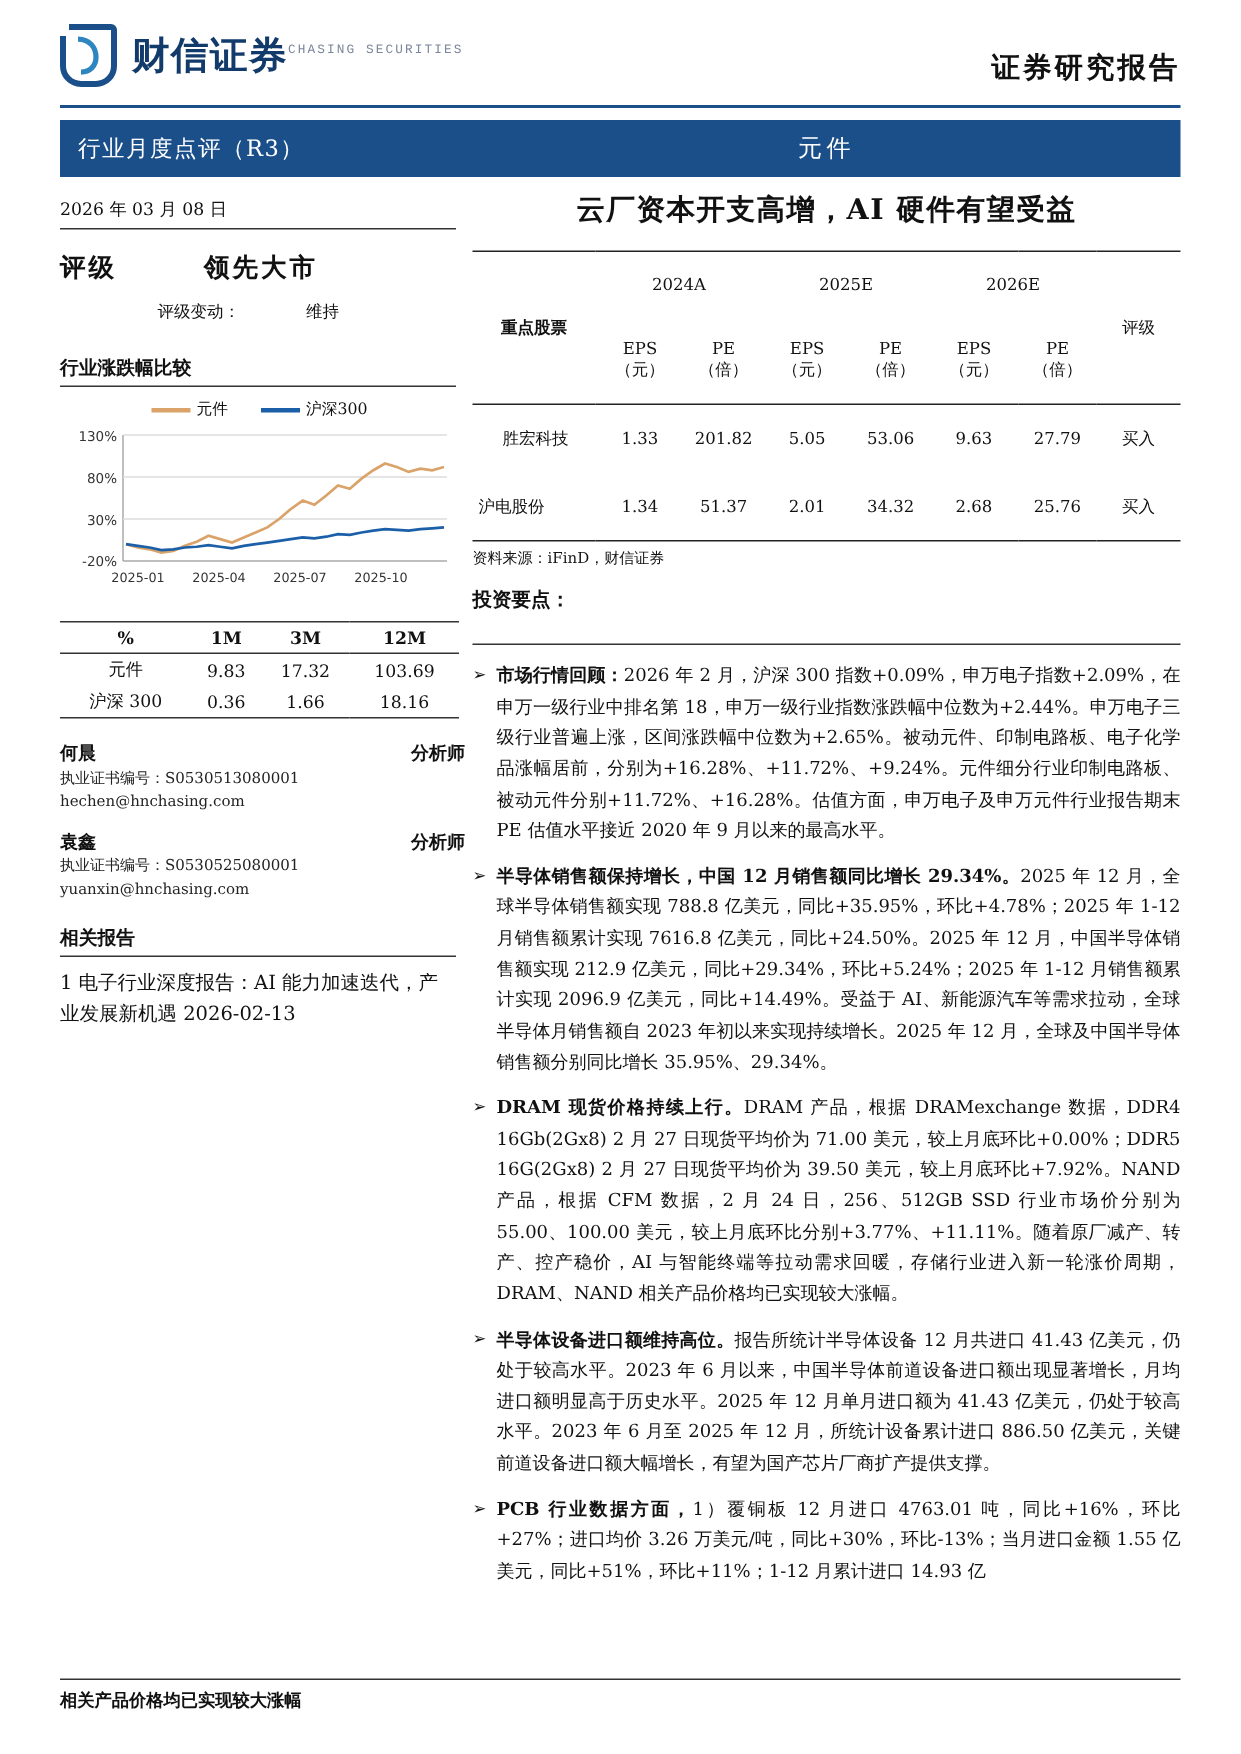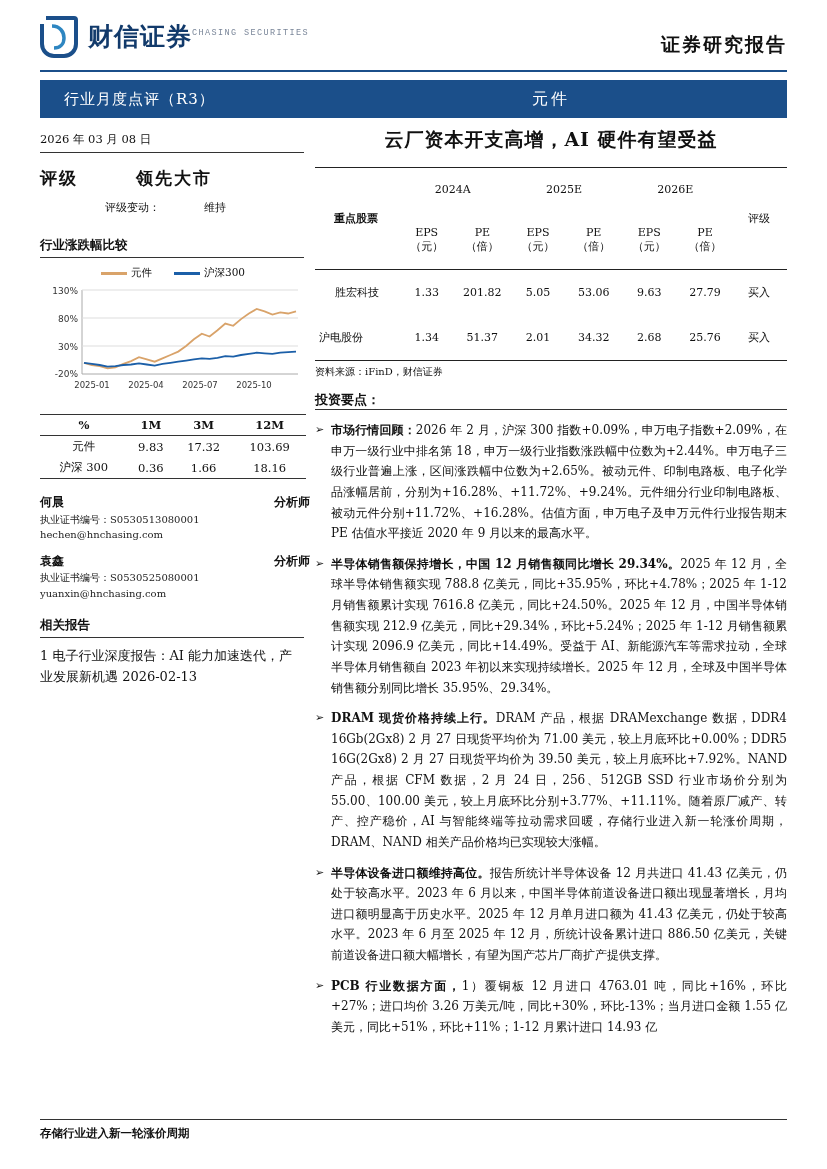--- a/index.html
+++ b/index.html
@@ -16,21 +16,21 @@
   .logo svg{display:block;}
   .logo-text{display:flex;flex-direction:row;line-height:1;}
   .logo-cn{font-size:25px;font-weight:bold;color:#123a6b;letter-spacing:1px;font-family:"DejaVu Serif",serif;}
   .logo-en{font-size:8.5px;color:#7a8699;letter-spacing:1.4px;margin-top:5px;font-family:Liberation Mono, monospace;}
   .hdr-title{position:absolute;right:40px;top:32px;font-size:19px;font-weight:bold;color:#111;letter-spacing:2px;}
   .hdr-rule{position:absolute;left:40px;top:70px;width:747px;height:2px;background:#1b4f8a;}
 
   
   .bar{position:absolute;top:80px;height:38px;background:#1b4f8a;color:#fff;
        display:flex;align-items:center;}
-  .bar-left{left:40px;width:296px;padding-left:24px;font-size:15px;letter-spacing:1px;box-sizing:border-box;}
+  .bar-left{left:40px;width:296px;padding-left:12px;font-size:15px;letter-spacing:1px;box-sizing:border-box;}
   .bar-right{left:315px;width:472px;justify-content:center;font-size:16px;letter-spacing:3px;}
 
   
   .left{position:absolute;left:40px;top:132px;width:270px;}
   .date{font-size:11.5px;padding-bottom:5px;border-bottom:1px solid #333;width:264px;}
   .rating-row{display:flex;align-items:baseline;margin-top:14px;}
   .rating-lbl{font-size:17px;font-weight:bold;letter-spacing:2px;width:96px;}
   .rating-val{font-size:17px;font-weight:bold;letter-spacing:2px;}
   .rating-chg{margin-top:10px;font-size:11px;display:flex;}
   .rating-chg .k{width:120px;text-align:right;}
@@ -63,21 +63,21 @@
   .right{position:absolute;left:315px;top:121px;width:472px;}
   .doc-title{font-size:19px;font-weight:bold;text-align:center;letter-spacing:1px;margin:6px 0 14px;}
 
   table.stk{border-collapse:collapse;width:472px;font-size:11px;}
   table.stk td,table.stk th{padding:15px 2px;text-align:center;}
   table.stk .topline{border-top:1.6px solid #222;}
   table.stk .midline{border-bottom:1px solid #222;}
   table.stk .botline{border-bottom:1.6px solid #222;}
   .src{font-size:10px;margin-top:4px;}
 
-  .pts-title{font-size:13px;font-weight:bold;margin-top:12px;padding-bottom:0;
+  .pts-title{font-size:13px;font-weight:bold;margin-top:12px;padding-bottom:20px;
              border-bottom:1px solid #333;width:472px;}
   .pt{display:flex;margin-top:10px;font-size:12px;line-height:1.72;text-align:justify;}
   .pt .arrow{width:16px;flex:0 0 16px;font-size:11px;line-height:1.8;}
   .pt .body{flex:1;}
   .pt b{font-weight:bold;}
 
   .footer{position:absolute;left:40px;bottom:28px;width:747px;border-top:1px solid #333;padding-top:6px;
           font-size:11.5px;font-weight:bold;}
 </style>
 </head>
@@ -256,14 +256,14 @@
     <div class="pt">
       <span class="arrow">➢</span>
       <span class="body"><b>半导体设备进口额维持高位。</b><span>报告所统计半导体设备 12 月共进口 41.43 亿美元，仍处于较高水平。2023 年 6 月以来，中国半导体前道设备进口额出现显著增长，月均进口额明显高于历史水平。2025 年 12 月单月进口额为 41.43 亿美元，仍处于较高水平。2023 年 6 月至 2025 年 12 月，所统计设备累计进口 886.50 亿美元，关键前道设备进口额大幅增长，有望为国产芯片厂商扩产提供支撑。</span></span>
     </div>
     <div class="pt">
       <span class="arrow">➢</span>
       <span class="body"><b>PCB 行业数据方面，</b><span>1）覆铜板 12 月进口 4763.01 吨，同比+16%，环比+27%；进口均价 3.26 万美元/吨，同比+30%，环比-13%；当月进口金额 1.55 亿美元，同比+51%，环比+11%；1-12 月累计进口 14.93 亿</span></span>
     </div>
   </div>
 
-  <div class="footer">存储行业进入新一轮涨价周期</div>
+  <div class="footer">相关产品价格均已实现较大涨幅</div>
 </div>
 
 </body></html>

